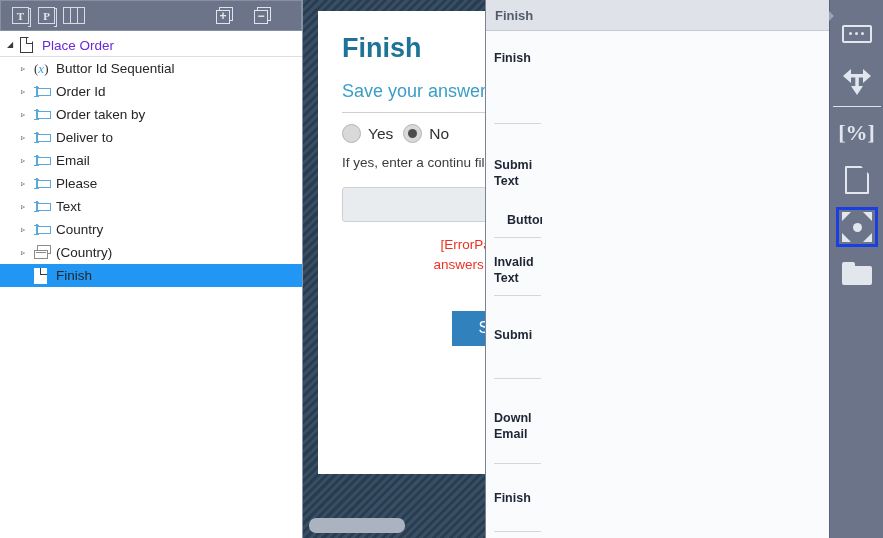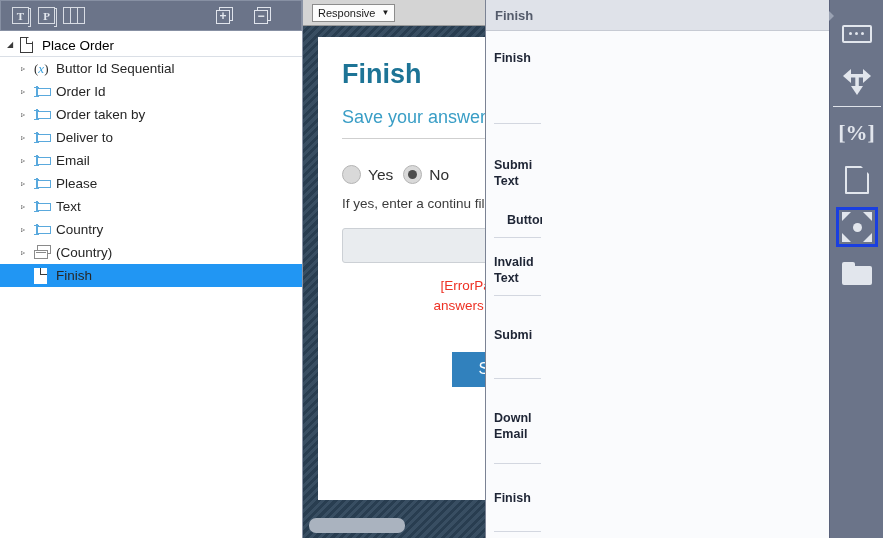--- a/index.html
+++ b/index.html
@@ -76,21 +76,21 @@
   }
   .tree-row.root { border-bottom: 1px solid #dadfe6; }
   .tree-row.child { padding-left: 21px; }
   .tree-row.selected { background: #2196f3; color: #ffffff; }
   .tw {
     width: 13px; flex: 0 0 13px;
     font-size: 8px; color: #4a4a4a; line-height: 1;
   }
   .tw.down { color: #3b3b3b; }
   .ticon { width: 22px; flex: 0 0 22px; display: flex; align-items: center; justify-content: flex-start; }
-  .tlabel { color: #000000; }
+  .tlabel { color: #6d28d9; }
   .tree-row.selected .tlabel { color: #ffffff; }
   .tree-row.child .tlabel { color: #262626; }
   
   .ic-page { position: relative; width: 13px; height: 16px; background:#fff; border: 1.3px solid #3a3a3a; }
   .ic-page::after {
     content:""; position:absolute; right:-1px; top:-1px;
     border-width: 0 5px 5px 0; border-style: solid;
     border-color: transparent #ffffff transparent transparent;
   }
   .ic-page::before {
@@ -163,21 +163,21 @@
     font-family: "Liberation Sans", sans-serif;
     margin-bottom: 16px;
   }
   .form-question {
     font-size: 18px; color: #3a9ec6;
     line-height: 1.28;
     padding-bottom: 9px;
     border-bottom: 1px solid #cfcfcf;
     width: 300px;
   }
-  .radio-row { display: flex; align-items: center; gap: 10px; margin-top: 26px; }
+  .radio-row { display: flex; align-items: center; gap: 10px; margin-top: 11px; }
   .radio-opt { display: flex; align-items: center; gap: 7px; cursor: pointer; }
   .radio-dot {
     width: 19px; height: 19px; border-radius: 50%;
     background: #d9d9d9; border: 1px solid #b4b4b4;
     display: flex; align-items: center; justify-content: center;
   }
   .radio-dot.on::after { content:""; width: 9px; height: 9px; border-radius:50%; background:#4d4d4d; }
   .radio-label { font-size: 15.5px; color: #303030; }
   .help-text { margin-top: 11px; font-size: 13.5px; color: #3c3c3c; line-height: 1.35; width: 290px;}
   .text-input {
@@ -428,26 +428,20 @@
           <span class="tw "></span>
           <span class="ticon">
             <span class="ic-page"></span>
           </span>
           <span class="tlabel">Finish</span>
         </div>
       </div>
   </div>
 
   <div class="center-panel">
-    <div class="center-toolbar">
-      <div class="responsive-select">
-        <span>Responsive</span>
-        <span class="caret">▼</span>
-      </div>
-    </div>
     <div class="center-stage">
       <div class="form-card">
         <div class="form-title">Finish</div>
         <div class="form-question">
           <span>Save your answer</span>
           
         </div>
         <div class="radio-row">
           <div class="radio-opt">
             <span class="radio-dot"></span>

